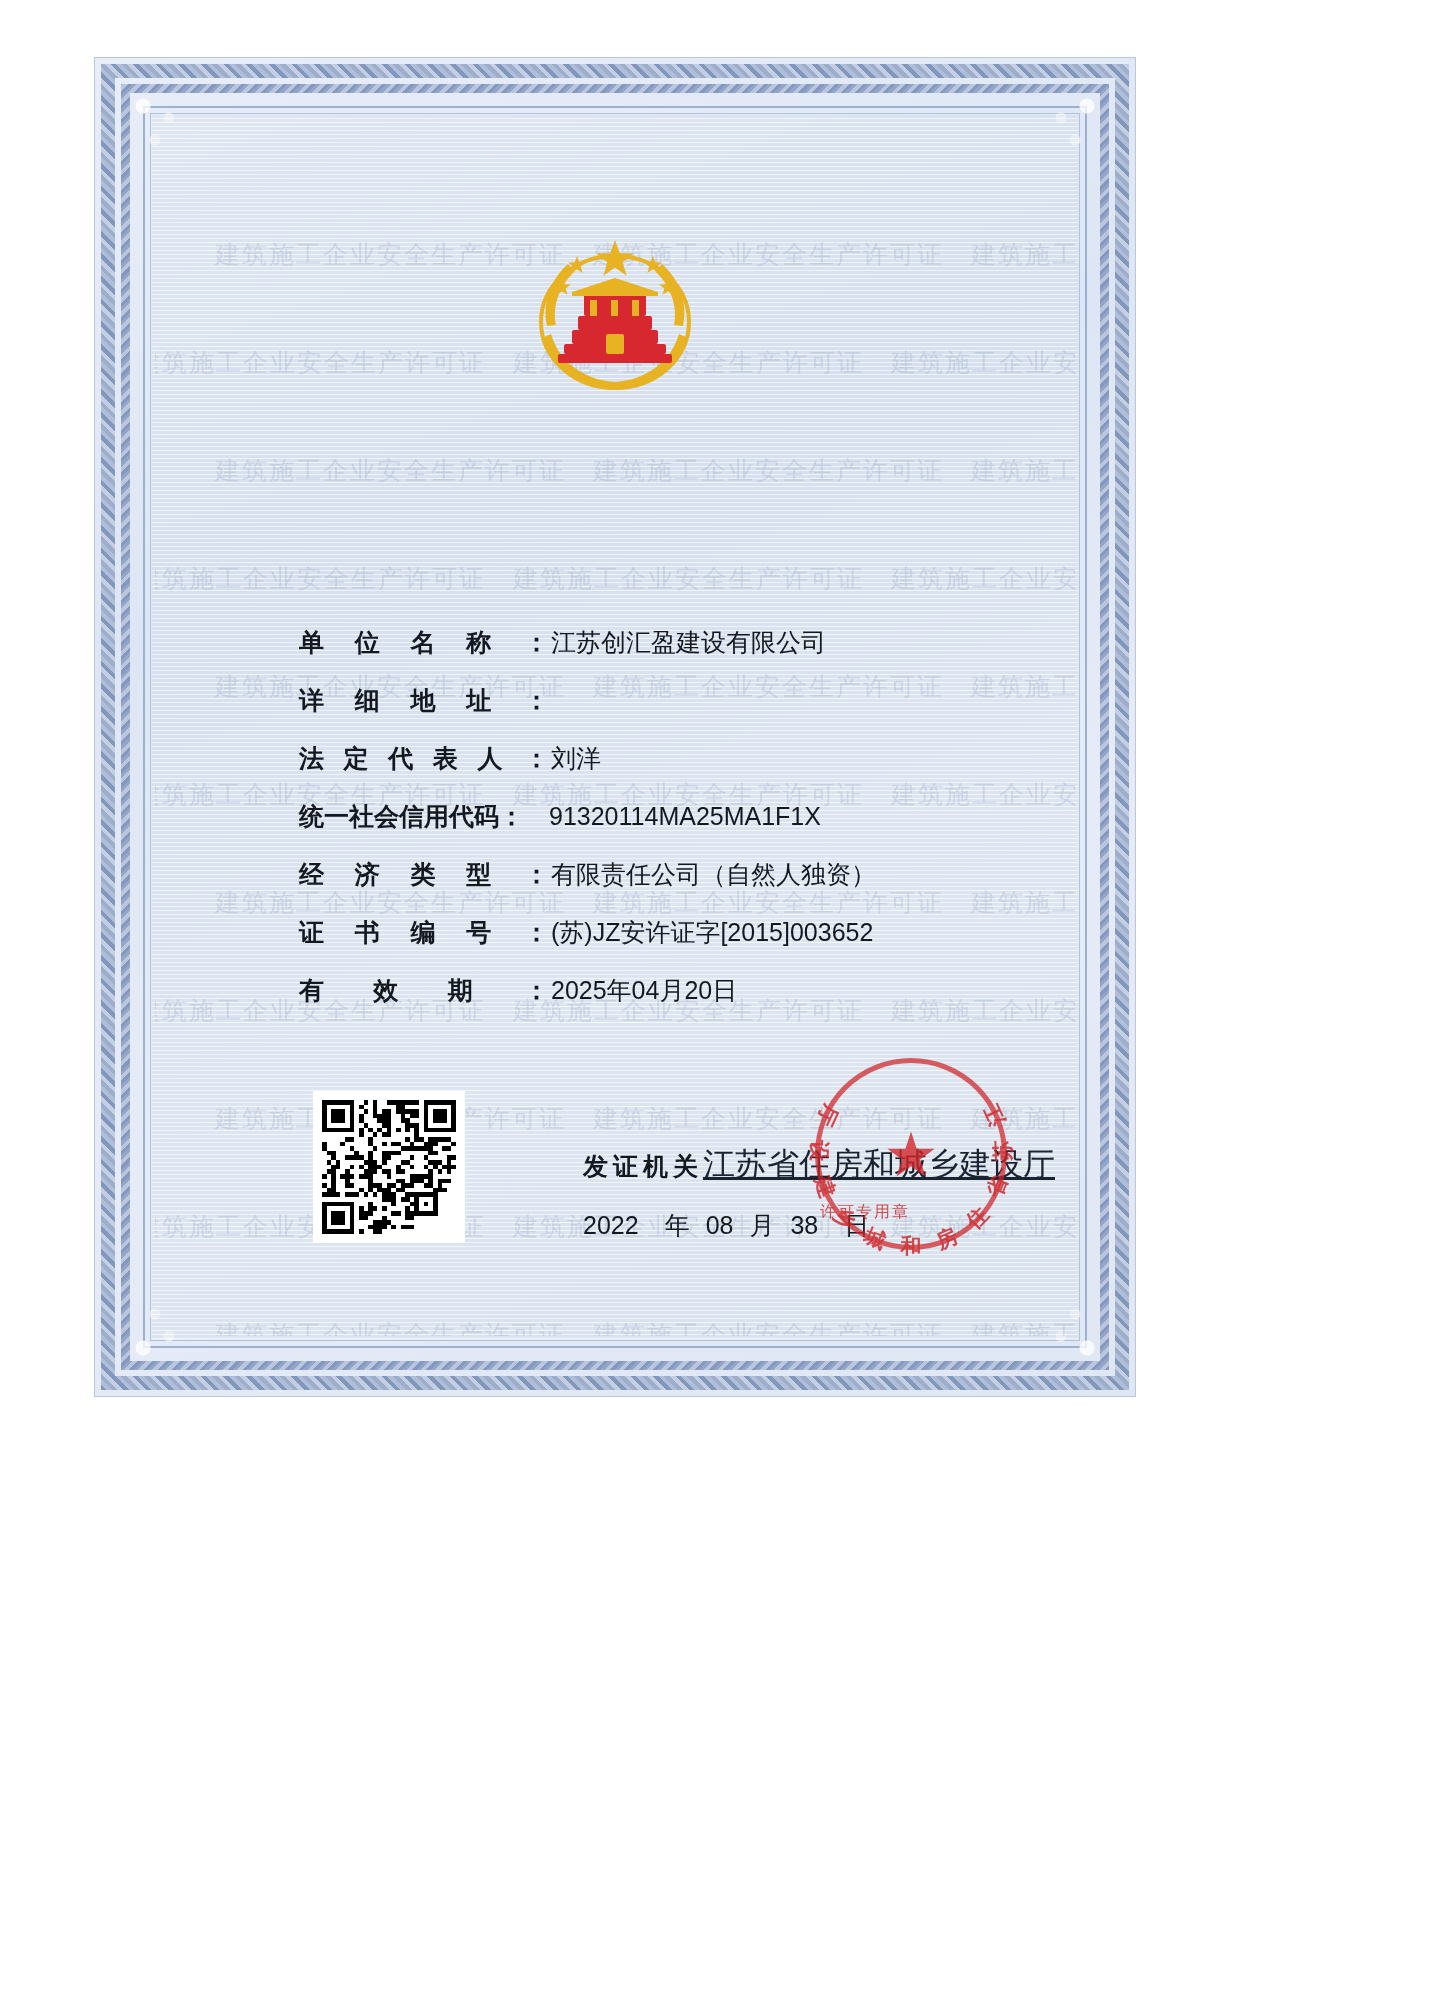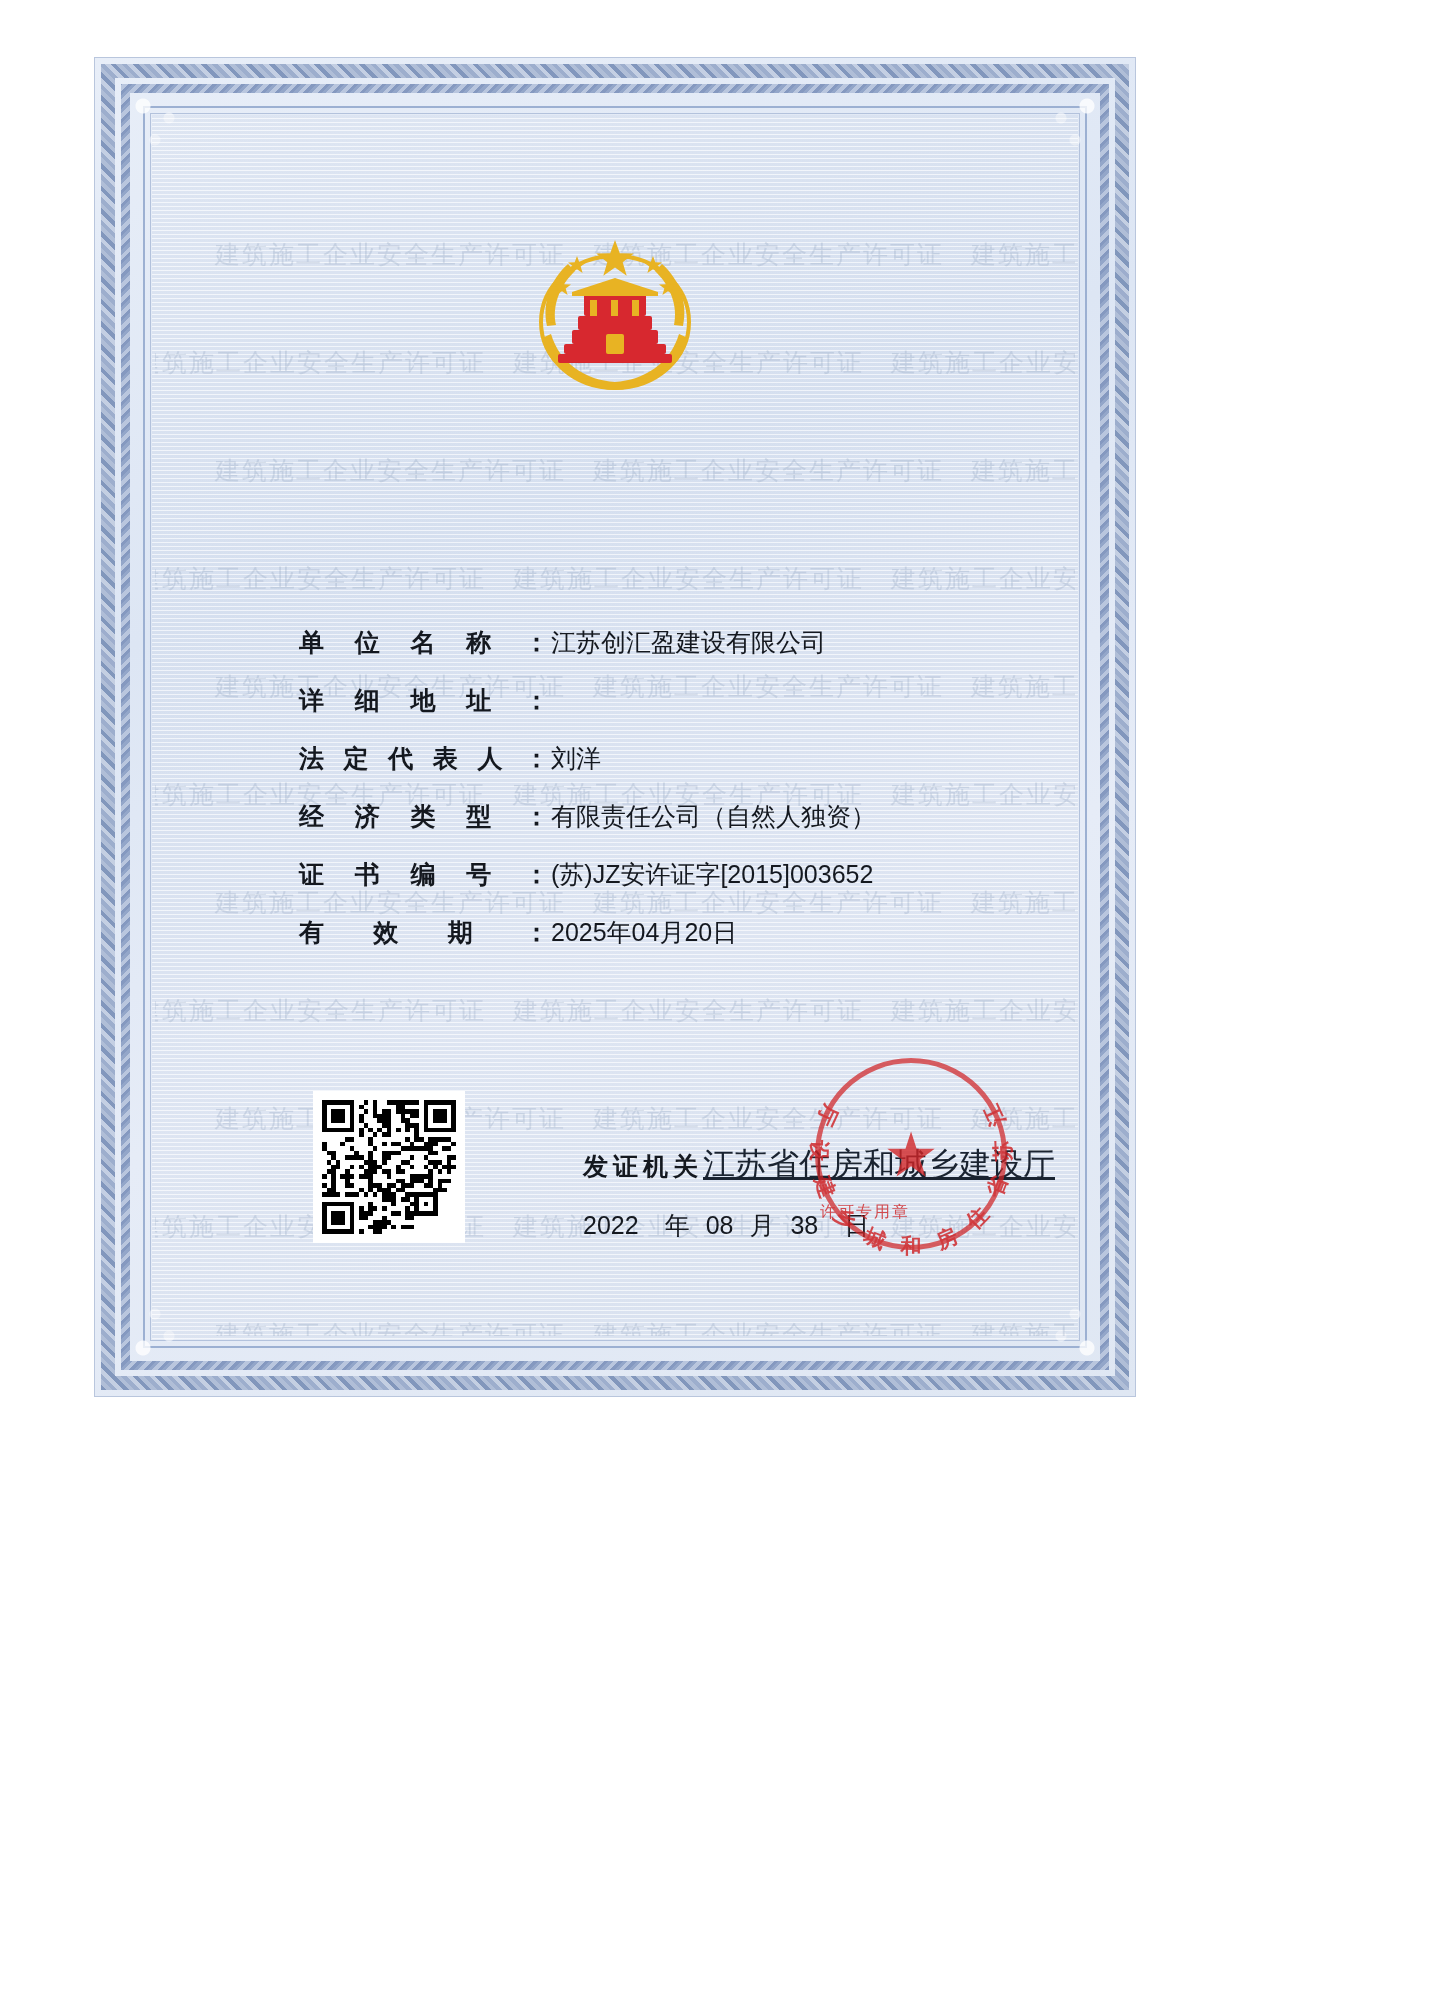--- a/index.html
+++ b/index.html
@@ -354,20 +354,24 @@
         <div class="field-row">
           <div class="field-label spaced">
             <span>法</span>
             <span>定</span>
             <span>代</span>
             <span>表</span>
             <span>人</span>
             <span class="colon">：</span>
           </div>
           <div class="field-value">刘洋</div>
+        </div>
+        <div class="field-row">
+          <div class="field-label">统一社会信用代码：</div>
+          <div class="field-value">91320114MA25MA1F1X</div>
         </div>
         <div class="field-row">
           <div class="field-label spaced">
             <span>经</span>
             <span>济</span>
             <span>类</span>
             <span>型</span>
             <span class="colon">：</span>
           </div>
           <div class="field-value">有限责任公司（自然人独资）</div>

